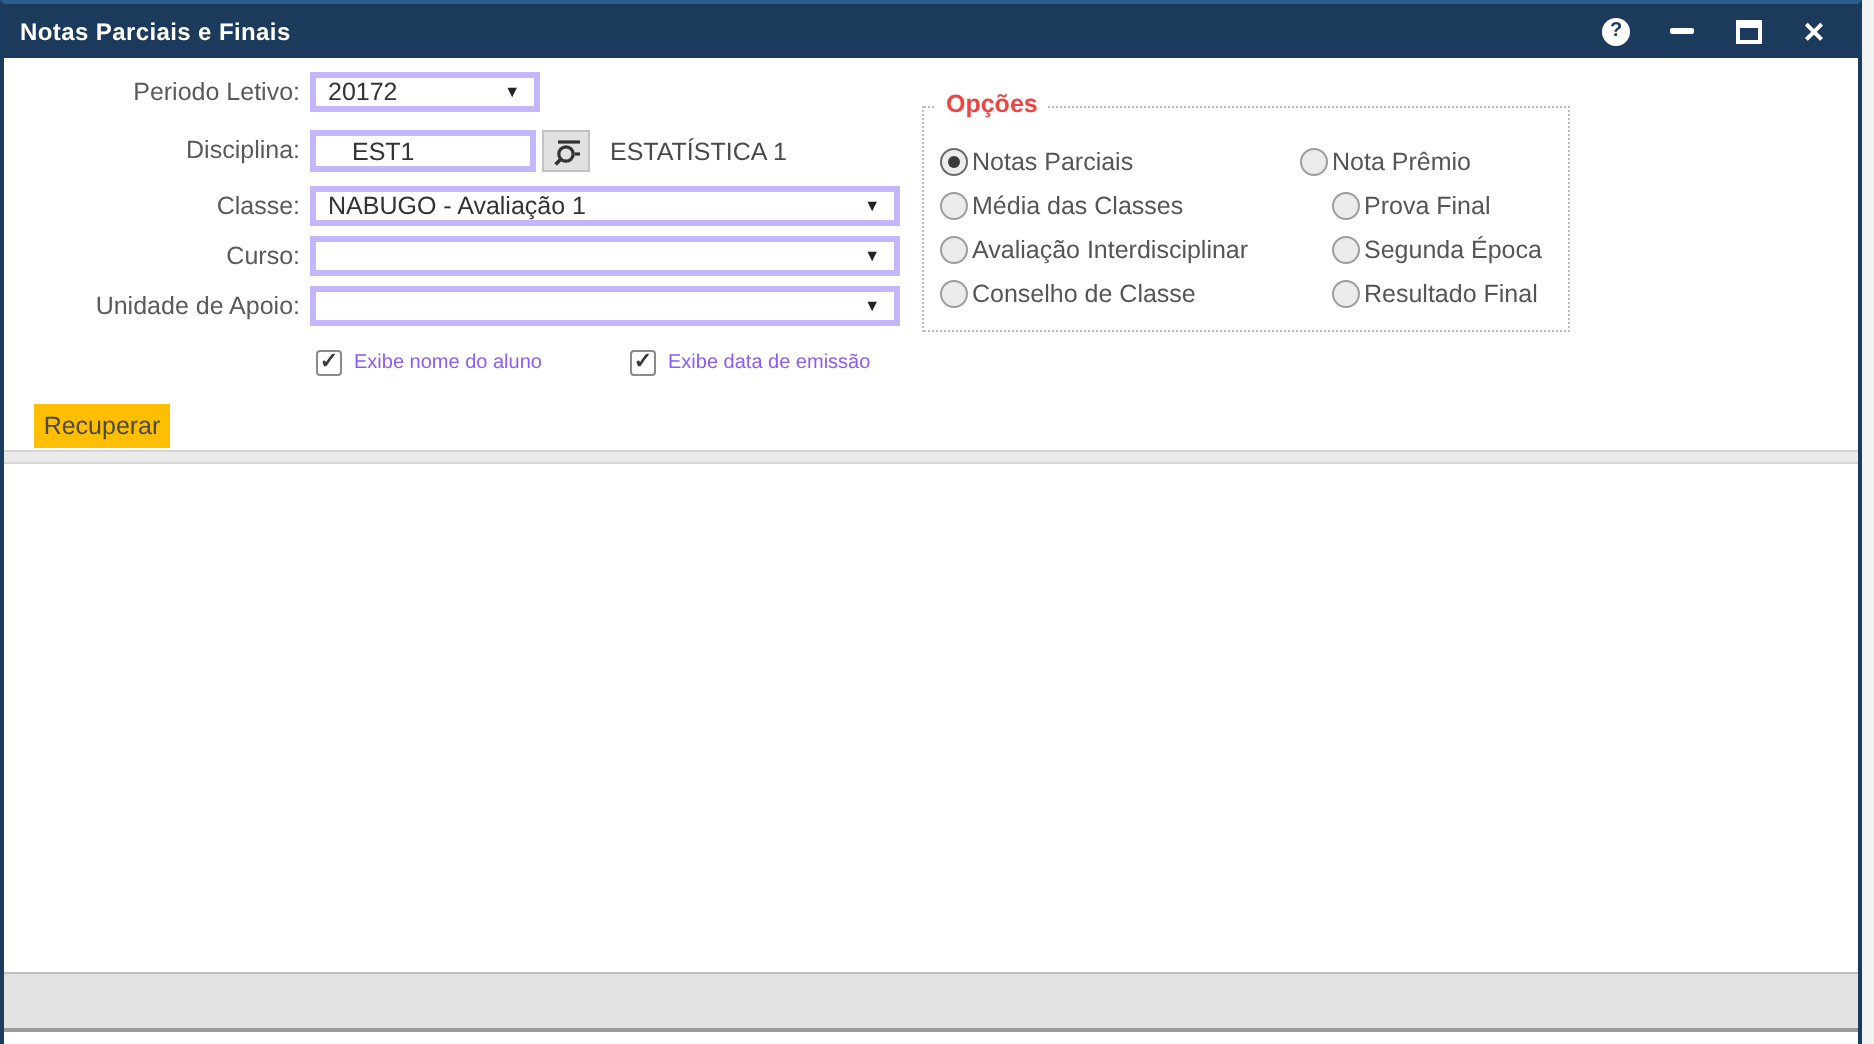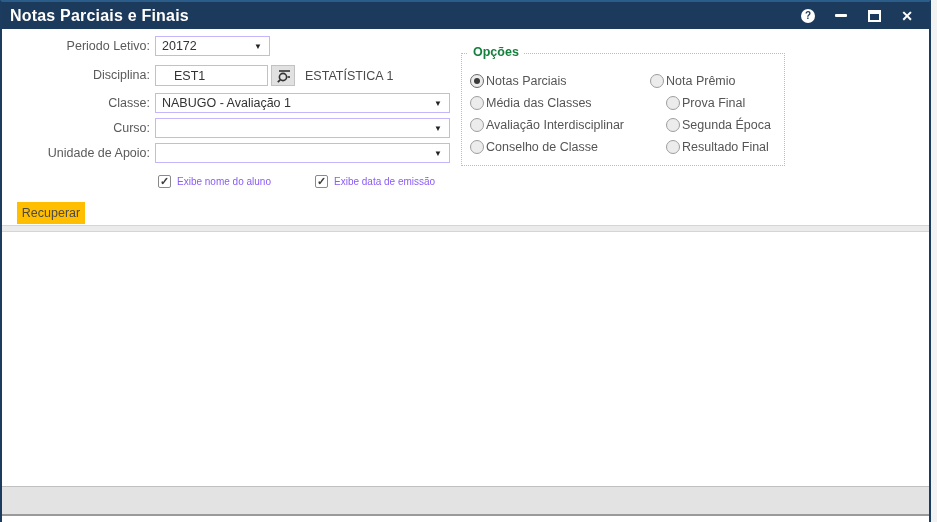--- a/index.html
+++ b/index.html
@@ -17,40 +17,40 @@
     border-right:2px solid #1b3c5f;
     border-top:2px solid #2a5d8a;
   }
   .titlebar {
     position:absolute; left:0; top:0; right:0; height:27px;
     background:#1b3a5c;
     display:flex; align-items:center;
     color:#fff;
     padding:0 14px 0 8px;
   }
-  .titlebar .title { font-size:16px; font-weight:bold; letter-spacing:.2px; }
+  .titlebar .title { font-size:12px; font-weight:bold; letter-spacing:.2px; }
   .titlebar .controls { margin-left:auto; display:flex; align-items:center; gap:17px; }
   .tb-btn { display:flex; align-items:center; justify-content:center; width:16px; height:18px; cursor:pointer; }
   .help-circle {
     width:14px; height:14px; border-radius:50%; background:#fff;
     color:#1b3a5c; font-size:10px; font-weight:bold;
     display:flex; align-items:center; justify-content:center;
   }
   .min-glyph { width:12px; height:3px; background:#fff; border-radius:1px; }
   .restore-glyph { width:13px; height:12px; border:2px solid #fff; border-top:4px solid #fff; }
   .close-glyph { color:#fff; font-size:14px; font-weight:bold; line-height:1; }
 
   .content { position:absolute; left:0; top:27px; right:0; bottom:0; background:#fff; }
 
   .field-label {
     position:absolute; left:0; width:148px; text-align:right;
     font-size:12.5px; color:#5a5a5a; line-height:16px;
   }
   .box {
-    position:absolute; background:#fff; border:1px solid #c4b5fd;
+    position:absolute; background:#fff; border:3px solid #c4b5fd;
     font-size:12.5px; color:#333;
     display:flex; align-items:center; padding:0 18px 0 6px;
   }
   .box .arrow {
     position:absolute; right:7px; top:50%; transform:translateY(-50%);
     font-size:8px; color:#222; pointer-events:none;
   }
   .txt-input { padding:0 18px; }
   .lookup-btn {
     position:absolute; background:#e1e1e1; border:1px solid #c2c2c2;
@@ -65,21 +65,21 @@
     font-size:11px; font-weight:bold; color:#3b3b3b; line-height:1;
   }
   .checkbox-label { font-size:10px; color:#8b5cf6; }
 
   .groupbox {
     position:absolute; left:459px; top:51px; width:324px; height:113px;
     border:1px dotted #bdbdbd;
   }
   .groupbox-legend {
     position:absolute; top:-9px; left:6px; background:#fff; padding:0 5px;
-    color:#15803d; font-size:12.5px; font-weight:bold;
+    color:#ef4444; font-size:12.5px; font-weight:bold;
   }
   .radio-row { position:absolute; display:flex; align-items:center; gap:2px; cursor:pointer; }
   .radio {
     width:14px; height:14px; border-radius:50%;
     background:#ececec; border:1px solid #9e9e9e; position:relative; flex:0 0 auto;
   }
   .radio.selected { border-color:#6a6a6a; }
   .radio.selected::after {
     content:""; position:absolute; left:3px; top:3px; width:6px; height:6px;
     border-radius:50%; background:#3a3a3a;

